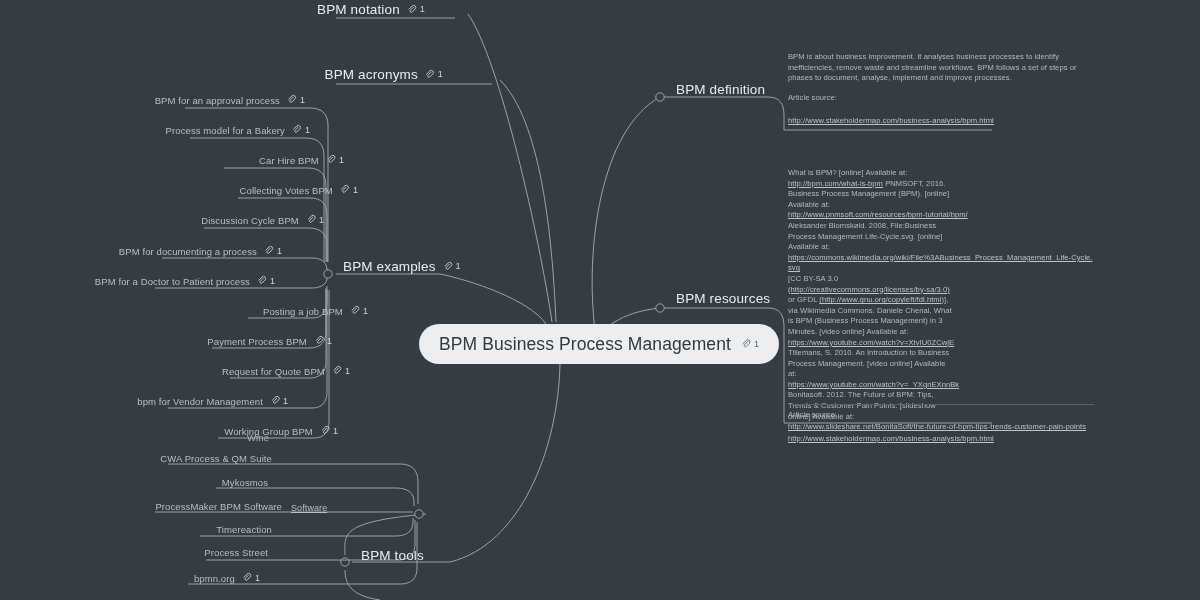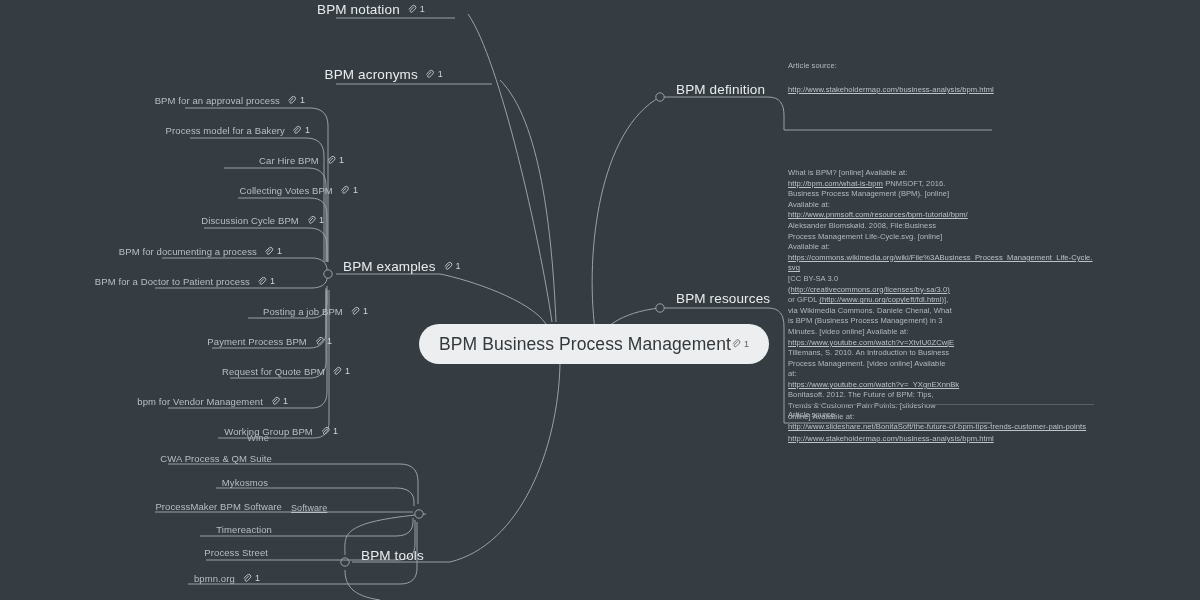--- a/index.html
+++ b/index.html
@@ -30,20 +30,21 @@
   }
 
   
   .central-node {
     position: absolute;
     left: 419px;
     top: 324px;
     height: 40px;
     display: flex;
     align-items: center;
+    gap: 10px;
     padding: 0 20px;
     background: #eceeef;
     color: #33393d;
     border-radius: 20px;
     font-size: 17.5px;
     letter-spacing: .1px;
     white-space: nowrap;
     box-shadow: 0 0 0 0 rgba(0,0,0,0);
   }
   .central-node .label { color:#33393d; }
@@ -60,21 +61,21 @@
     white-space: nowrap;
     letter-spacing: .15px;
   }
   .branch-label.right  { transform: translate(0, -50%); }
   .branch-label.left   { transform: translate(-100%, -50%); }
 
   
   .leaf-label {
     position: absolute;
     display: flex;
-    align-items: center;
+    align-items: flex-start;
     gap: 7px;
     font-size: 9.5px;
     color: #b9bfc3;
     white-space: nowrap;
     letter-spacing: .1px;
     transform: translate(-100%, -50%);
   }
 
   
   .attach {
@@ -408,20 +409,21 @@
             <svg viewBox="0 0 16 16" width="10" height="10" fill="none" stroke="#cfd4d7" stroke-width="1.4" stroke-linecap="round">
               <path d="M10.5 4.2 5.4 9.3a2 2 0 0 0 2.8 2.8l5.1-5.1a3.4 3.4 0 0 0-4.8-4.8L3.2 7.5"></path>
             </svg>
           </span>
           <span class="num">1</span>
         </span>
       </div>
     </div>
 
   <div class="note" style="left:788px; top:52px;">
+    <div>BPM is about business improvement. It analyses business processes to identify inefficiencies, remove waste and streamline workflows. BPM follows a set of steps or phases to document, analyse, implement and improve processes.</div>
     <div class="sep"></div>
     <div>Article source:</div>
     <div class="src-line"><span class="u">http://www.stakeholdermap.com/business-analysis/bpm.html</span></div>
   </div>
 
   <div class="note" style="left:788px; top:168px;">
     <div id="resources-lines">
         <div>What is BPM? [online] Available at:</div>
         <div><span class="u">http://bpm.com/what-is-bpm</span><span> PNMSOFT, 2016.</span></div>
         <div>Business Process Management (BPM). [online]</div>

